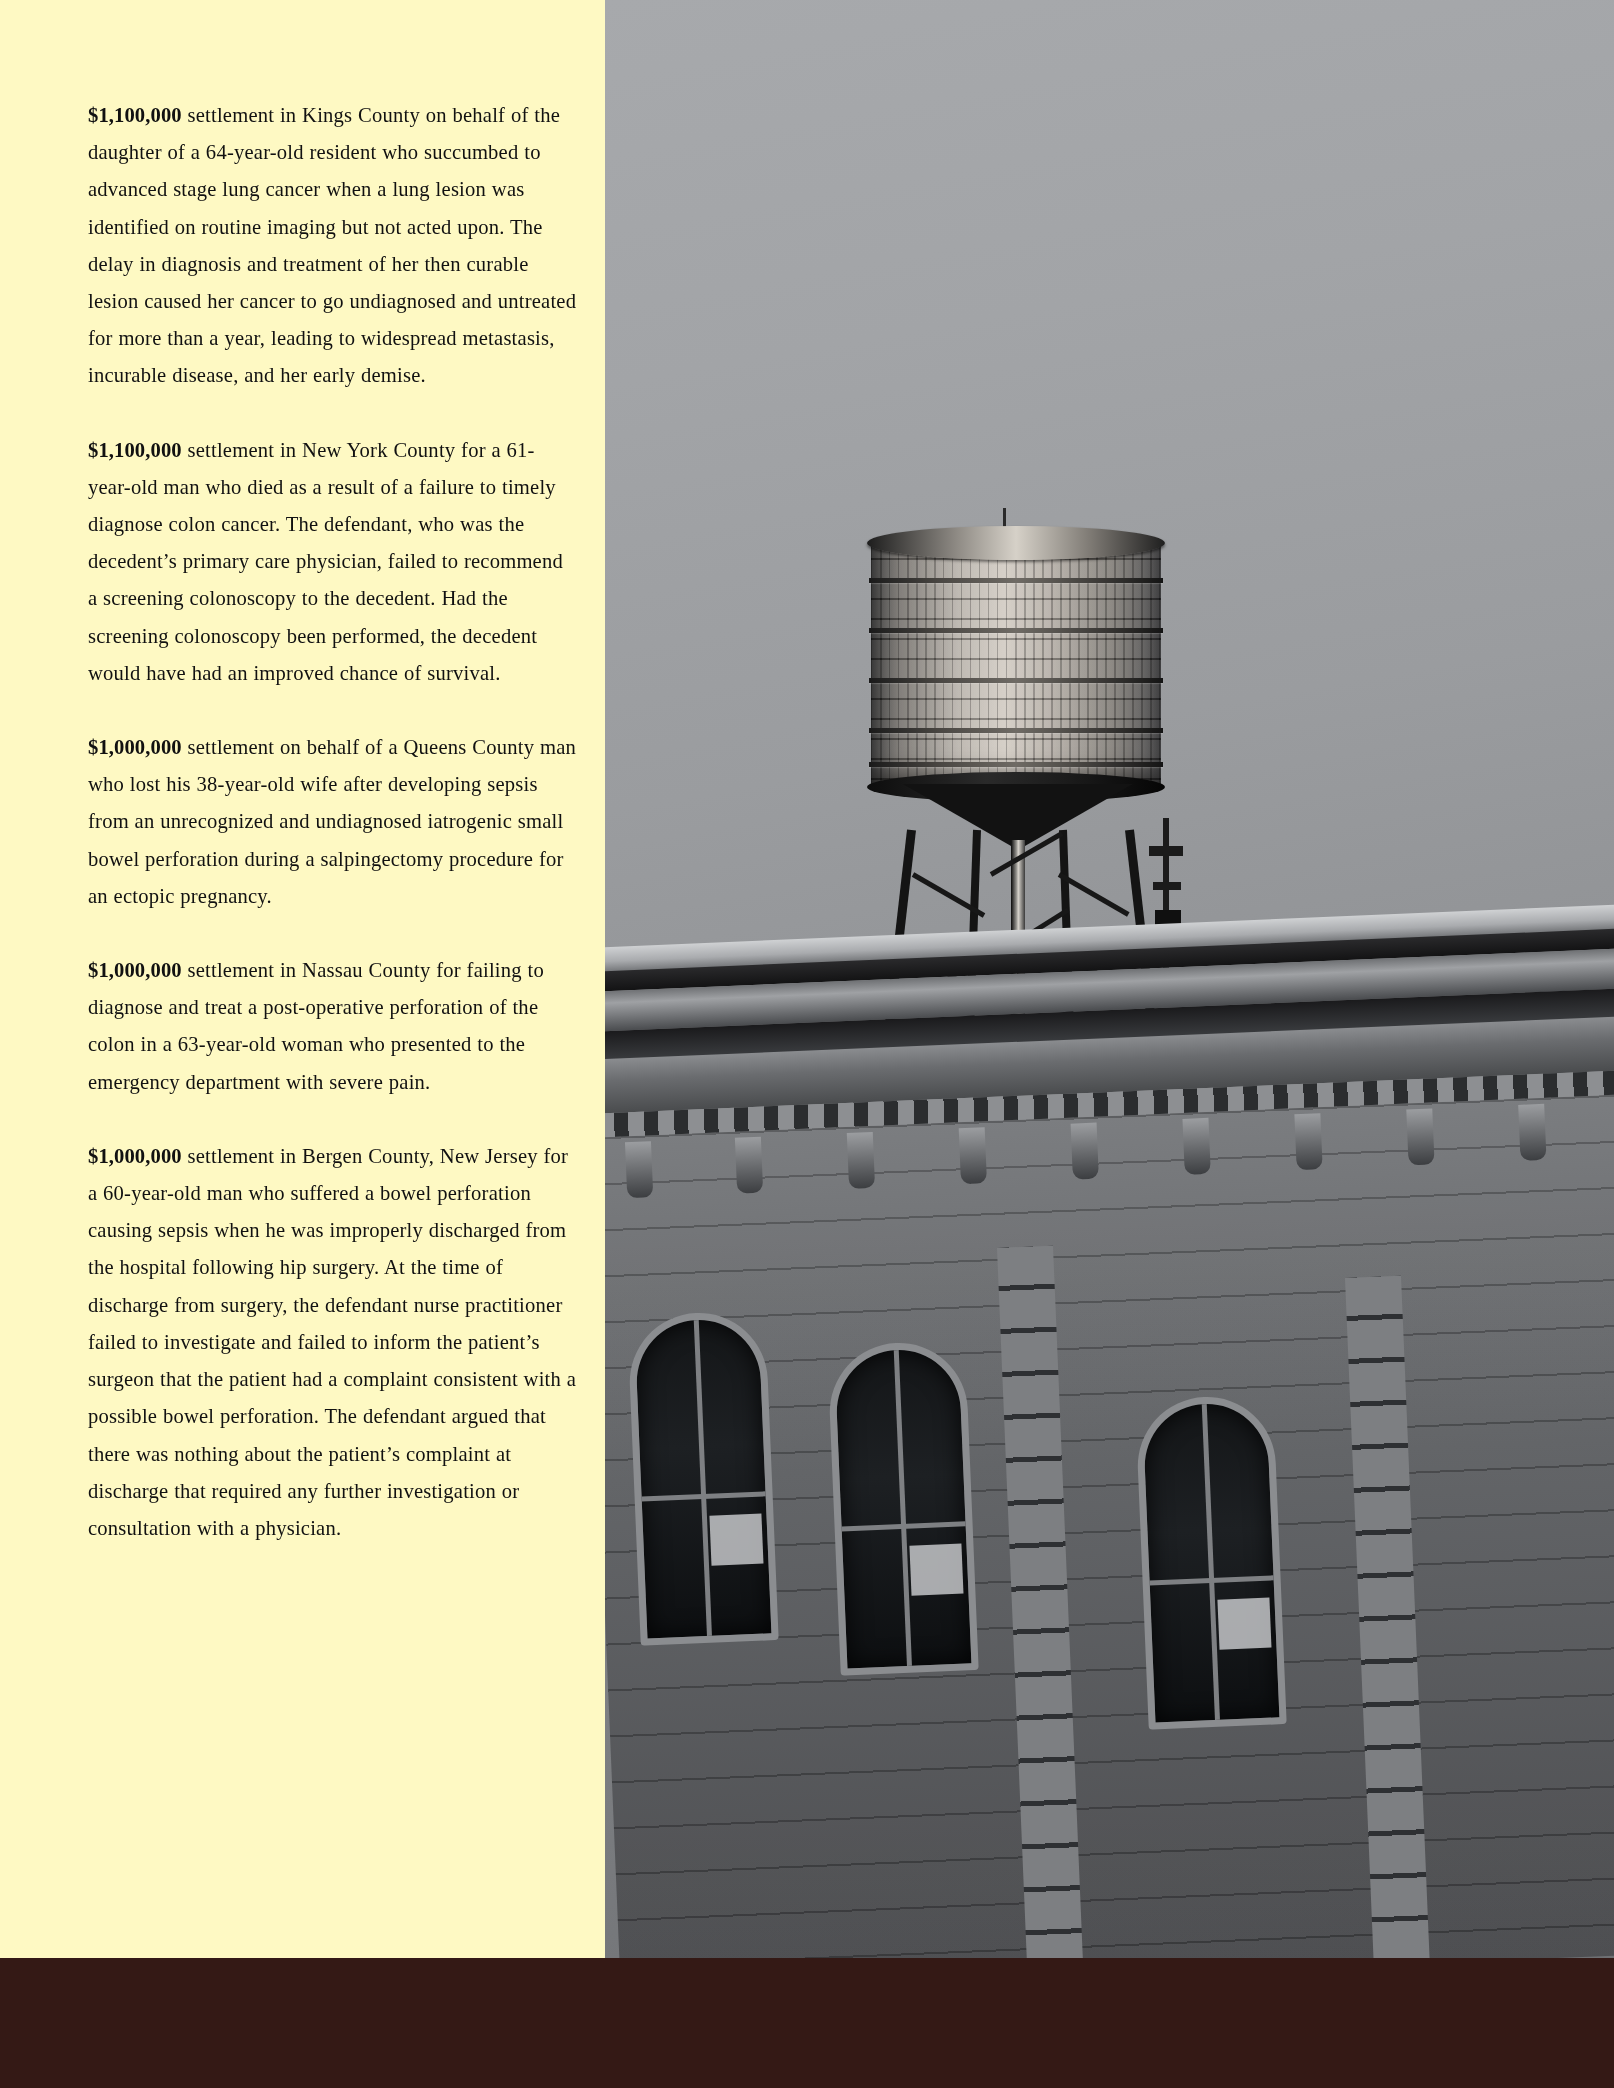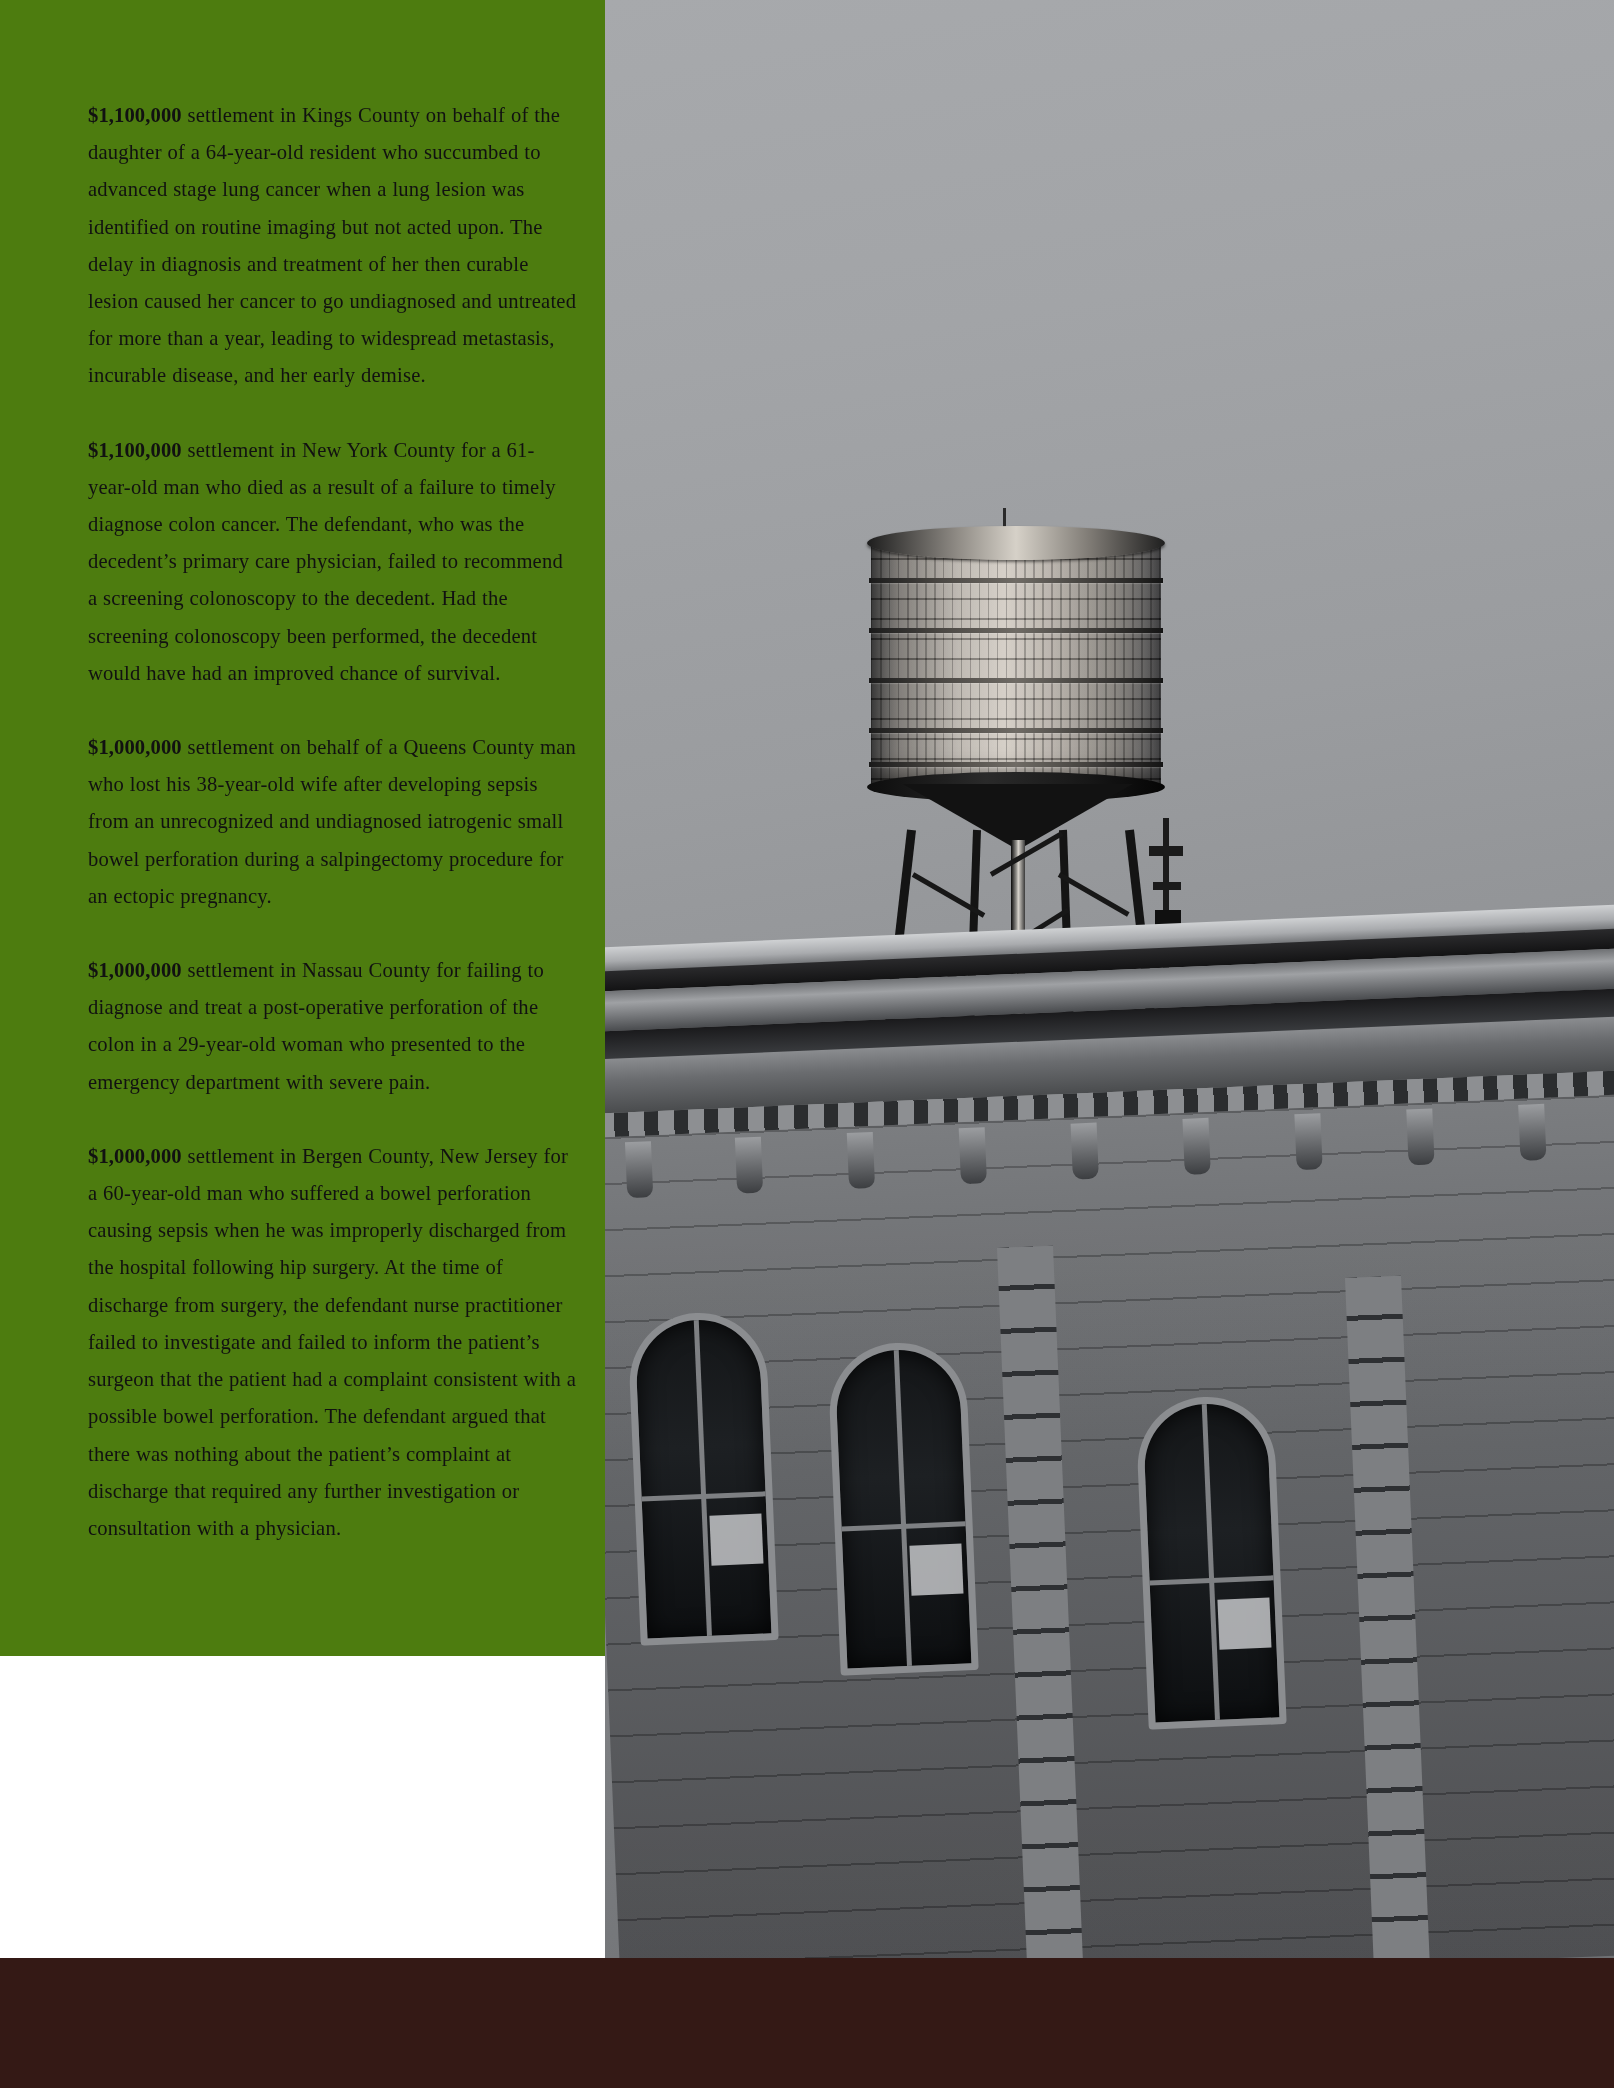--- a/index.html
+++ b/index.html
@@ -20,22 +20,22 @@
     height: 2088px;
     background: #ffffff;
   }
 
   
   #text-column {
     position: absolute;
     left: 0;
     top: 0;
     width: 605px;
-    height: 1656px;
-    background: #4d7c0f;
+    height: 1958px;
+    background: #fef9c3;
     box-sizing: border-box;
     padding: 97px 28px 0 88px;
   }
 
   .settlement-entry {
     font-size: 20.6px;
     line-height: 37.2px;
     color: #111111;
     margin: 0 0 37px 0;
     text-align: left;
@@ -364,21 +364,21 @@
 <div id="page">
 
   <div id="text-column" style="color: rgb(17, 17, 17);">
 
     <p class="settlement-entry"><span class="amount">$1,100,000</span><span> settlement in Kings County on behalf of the daughter of a 64-year-old resident who succumbed to advanced stage lung cancer when a lung lesion was identified on routine imaging but not acted upon. The delay in diagnosis and treatment of her then curable lesion caused her cancer to go undiagnosed and untreated for more than a year, leading to widespread metastasis, incurable disease, and her early demise.</span></p>
 
     <p class="settlement-entry"><span class="amount">$1,100,000</span><span> settlement in New York County for a 61-year-old man who died as a result of a failure to timely diagnose colon cancer. The defendant, who was the decedent’s primary care physician, failed to recommend a screening colonoscopy to the decedent. Had the screening colonoscopy been performed, the decedent would have had an improved chance of survival.</span></p>
 
     <p class="settlement-entry"><span class="amount">$1,000,000</span><span> settlement on behalf of a Queens County man who lost his 38-year-old wife after developing sepsis from an unrecognized and undiagnosed iatrogenic small bowel perforation during a salpingectomy procedure for an ectopic pregnancy.</span></p>
 
-    <p class="settlement-entry"><span class="amount">$1,000,000</span><span> settlement in Nassau County for failing to diagnose and treat a post-operative perforation of the colon in a 29-year-old woman who presented to the emergency department with severe pain.</span></p>
+    <p class="settlement-entry"><span class="amount">$1,000,000</span><span> settlement in Nassau County for failing to diagnose and treat a post-operative perforation of the colon in a 63-year-old woman who presented to the emergency department with severe pain.</span></p>
 
     <p class="settlement-entry"><span class="amount">$1,000,000</span><span> settlement in Bergen County, New Jersey for a 60-year-old man who suffered a bowel perforation causing sepsis when he was improperly discharged from the hospital following hip surgery. At the time of discharge from surgery, the defendant nurse practitioner failed to investigate and failed to inform the patient’s surgeon that the patient had a complaint consistent with a possible bowel perforation. The defendant argued that there was nothing about the patient’s complaint at discharge that required any further investigation or consultation with a physician.</span></p>
 
   </div>
 
   <div id="photo-panel">
     <div class="sky"></div>
 
     <div id="water-tower">
       <div class="finial"></div>

